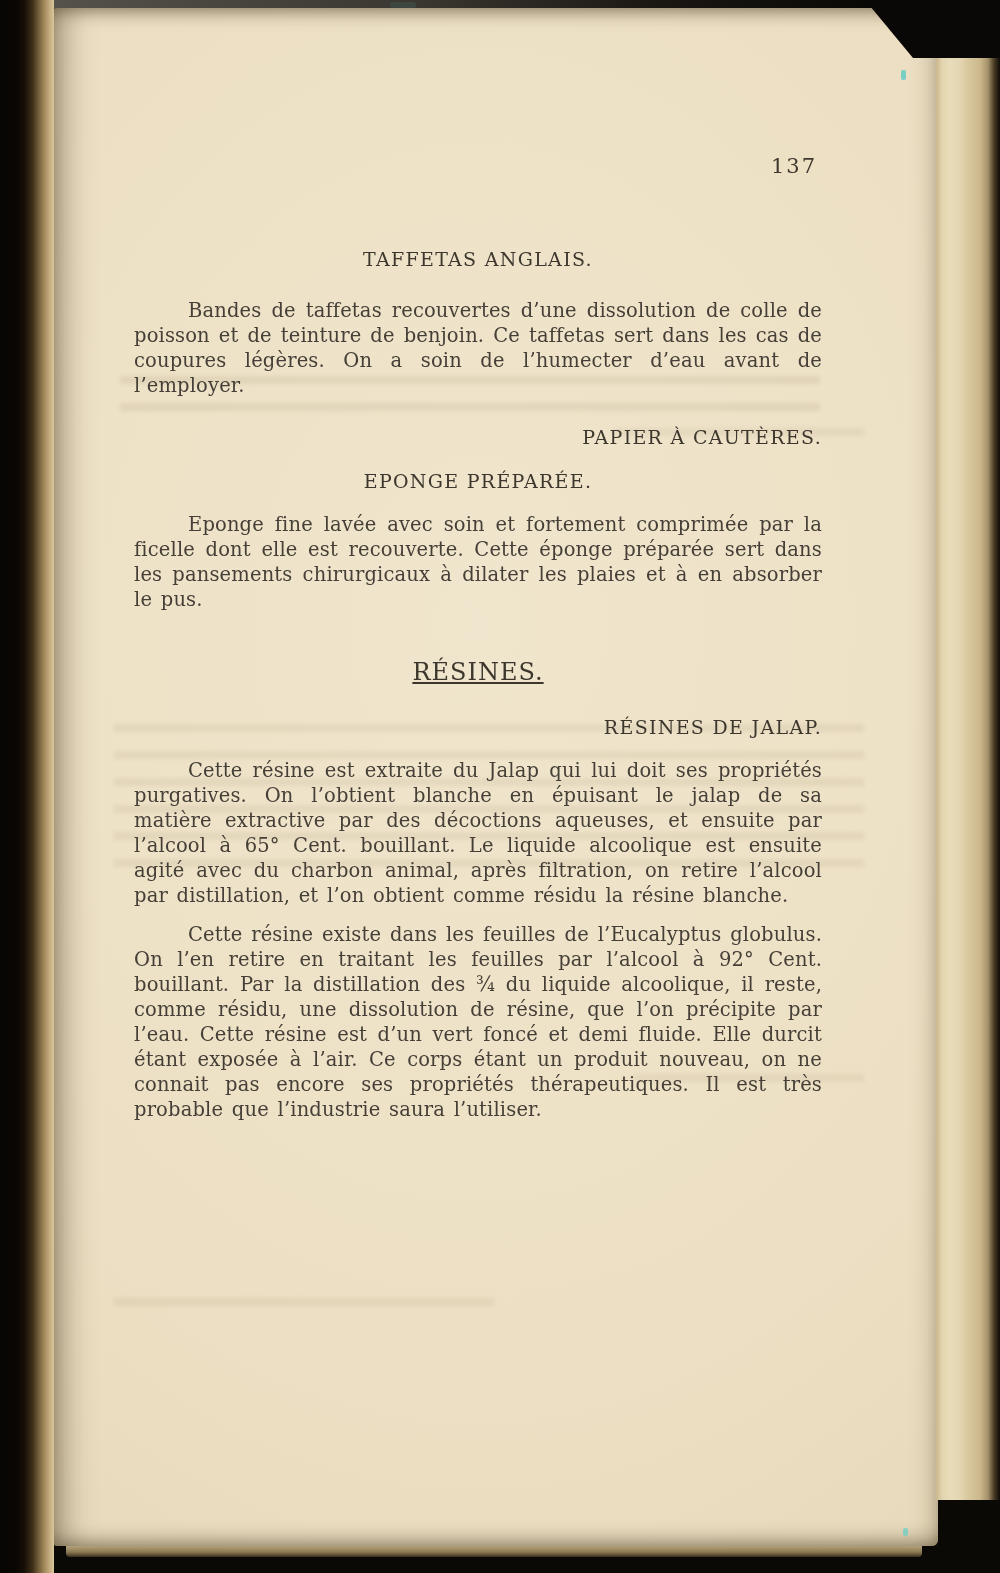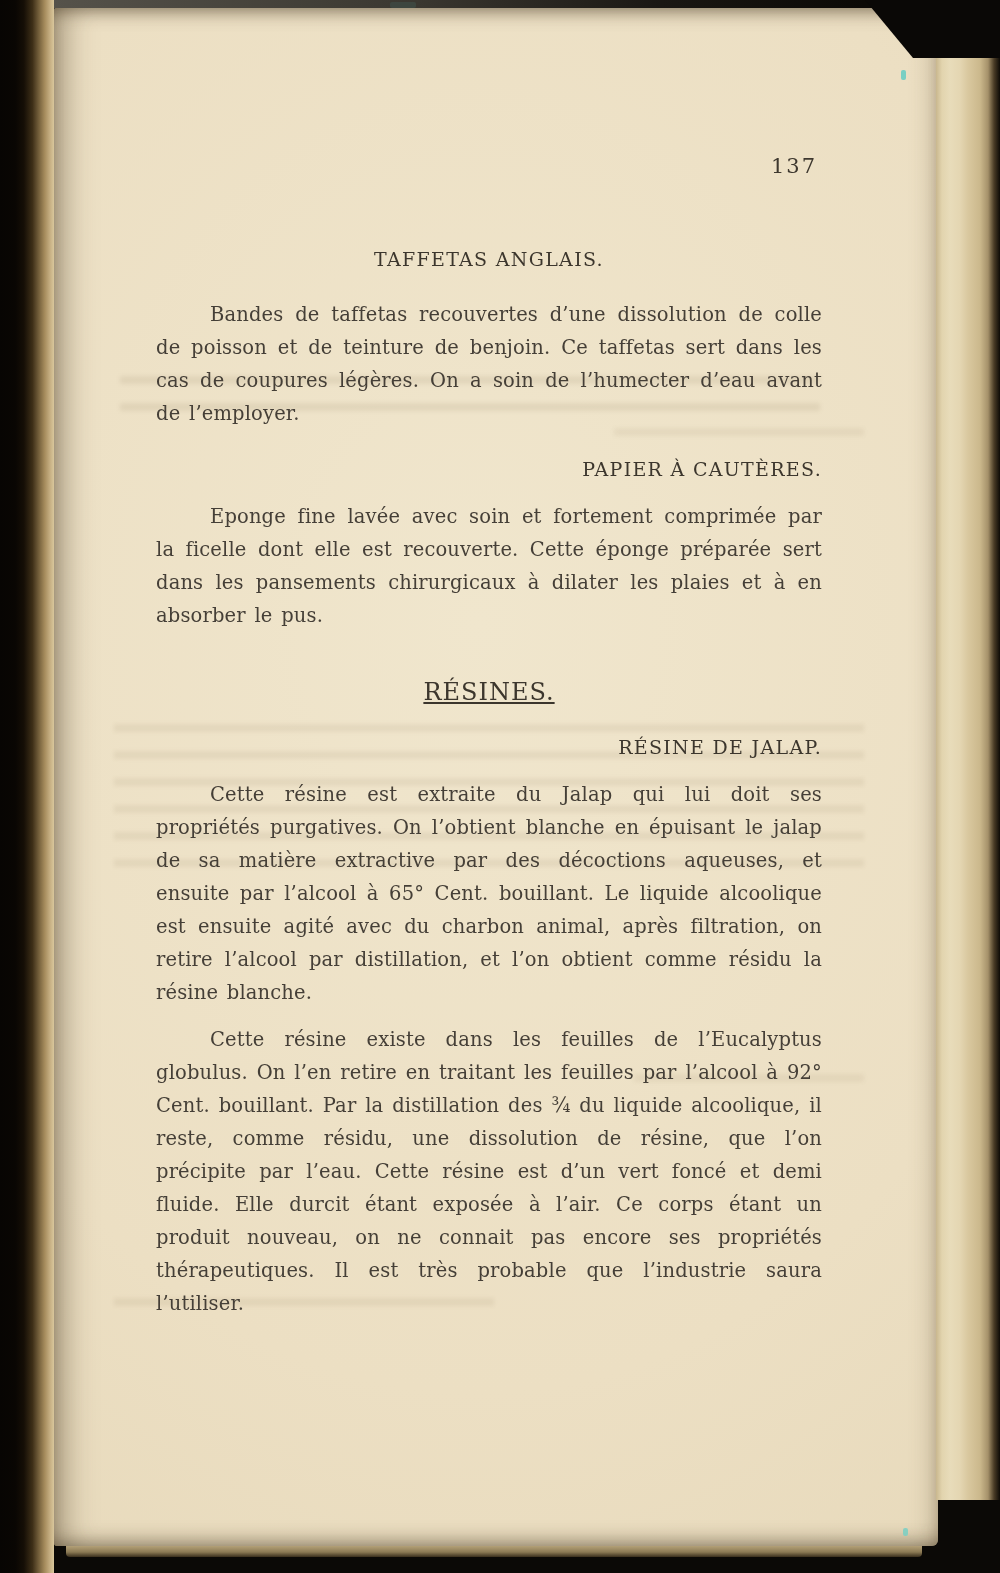--- a/index.html
+++ b/index.html
@@ -54,33 +54,33 @@
   .b4 { left: 580px; top: 1066px; width: 230px; height: 22px; opacity: .40; }
   .b5 { left: 60px;  top: 1290px; width: 380px; height: 20px; opacity: .45; }
 
   .page-number {
     position: absolute; z-index: 3; top: 146px; right: 121px;
     font-size: 21px; letter-spacing: 2px; color: #3e382f;
   }
 
   .content {
     position: relative; z-index: 2;
-    padding: 238px 116px 0 102px;
+    padding: 238px 116px 0 80px;
     color: #46403a;
   }
 
   h2 {
     font-weight: 400; text-align: center; color: #3c362d;
     font-size: 19px; letter-spacing: 1.3px;
     margin: 26px 0 0 0; line-height: 26px;
   }
   h2.h-major { font-size: 24px; letter-spacing: 1px; line-height: 32px; }
 
   p.para {
-    font-size: 19.5px; line-height: 33px;
+    font-size: 19.5px; line-height: 25px;
     text-align: justify; text-indent: 54px;
     word-spacing: 0.12em; letter-spacing: 0.15px;
     margin: 20px 0 0 0; color: #453f37;
   }
 
   .mt0  { margin-top: 0 !important; }
   .mt14 { margin-top: 14px !important; }
   .mt18 { margin-top: 18px !important; }
   .mt26 { margin-top: 26px !important; text-align: right; }
   .mt28 { margin-top: 28px !important; }
@@ -137,25 +137,26 @@
 
     <div class="page-number">137</div>
 
     <div class="content">
 
       <h2 class="h-sub mt0">TAFFETAS ANGLAIS.</h2>
       <p class="para mt26">Bandes de taffetas recouvertes d’une dissolution de colle de poisson et de teinture de benjoin. Ce taffetas sert dans les cas de coupures légères. On a soin de l’humecter d’eau avant de l’employer.</p>
 
       <h2 class="h-sub mt26">PAPIER À CAUTÈRES.</h2>
 
+      <h2 class="h-sub mt18">EPONGE PRÉPARÉE.</h2>
       <p class="para mt18">Eponge fine lavée avec soin et fortement comprimée par la ficelle dont elle est recouverte. Cette éponge préparée sert dans les pansements chirurgicaux à dilater les plaies et à en absorber le pus.</p>
 
       <h2 class="h-major mt44">RÉSINES.</h2>
 
-      <h2 class="h-sub mt26">RÉSINE DE JALAP.</h2>
+      <h2 class="h-sub mt26">RÉSINES DE JALAP.</h2>
       <p class="para mt18">Cette résine est extraite du Jalap qui lui doit ses propriétés purgatives. On l’obtient blanche en épuisant le jalap de sa matière extractive par des décoctions aqueuses, et ensuite par l’alcool à 65° Cent. bouillant. Le liquide alcoolique est ensuite agité avec du charbon animal, après filtration, on retire l’alcool par distillation, et l’on obtient comme résidu la résine blanche.</p>
 
       <p class="para mt14">Cette résine existe dans les feuilles de l’Eucalyptus globulus. On l’en retire en traitant les feuilles par l’alcool à 92° Cent. bouillant. Par la distillation des ¾ du liquide alcoolique, il reste, comme résidu, une dissolution de résine, que l’on précipite par l’eau. Cette résine est d’un vert foncé et demi fluide. Elle durcit étant exposée à l’air. Ce corps étant un produit nouveau, on ne connait pas encore ses propriétés thérapeutiques. Il est très probable que l’industrie saura l’utiliser.</p>
 
     </div>
   </div>
 
   <div class="stack"></div>
   <div class="corner-tr"></div>
   <div class="bottom-edge"></div>

